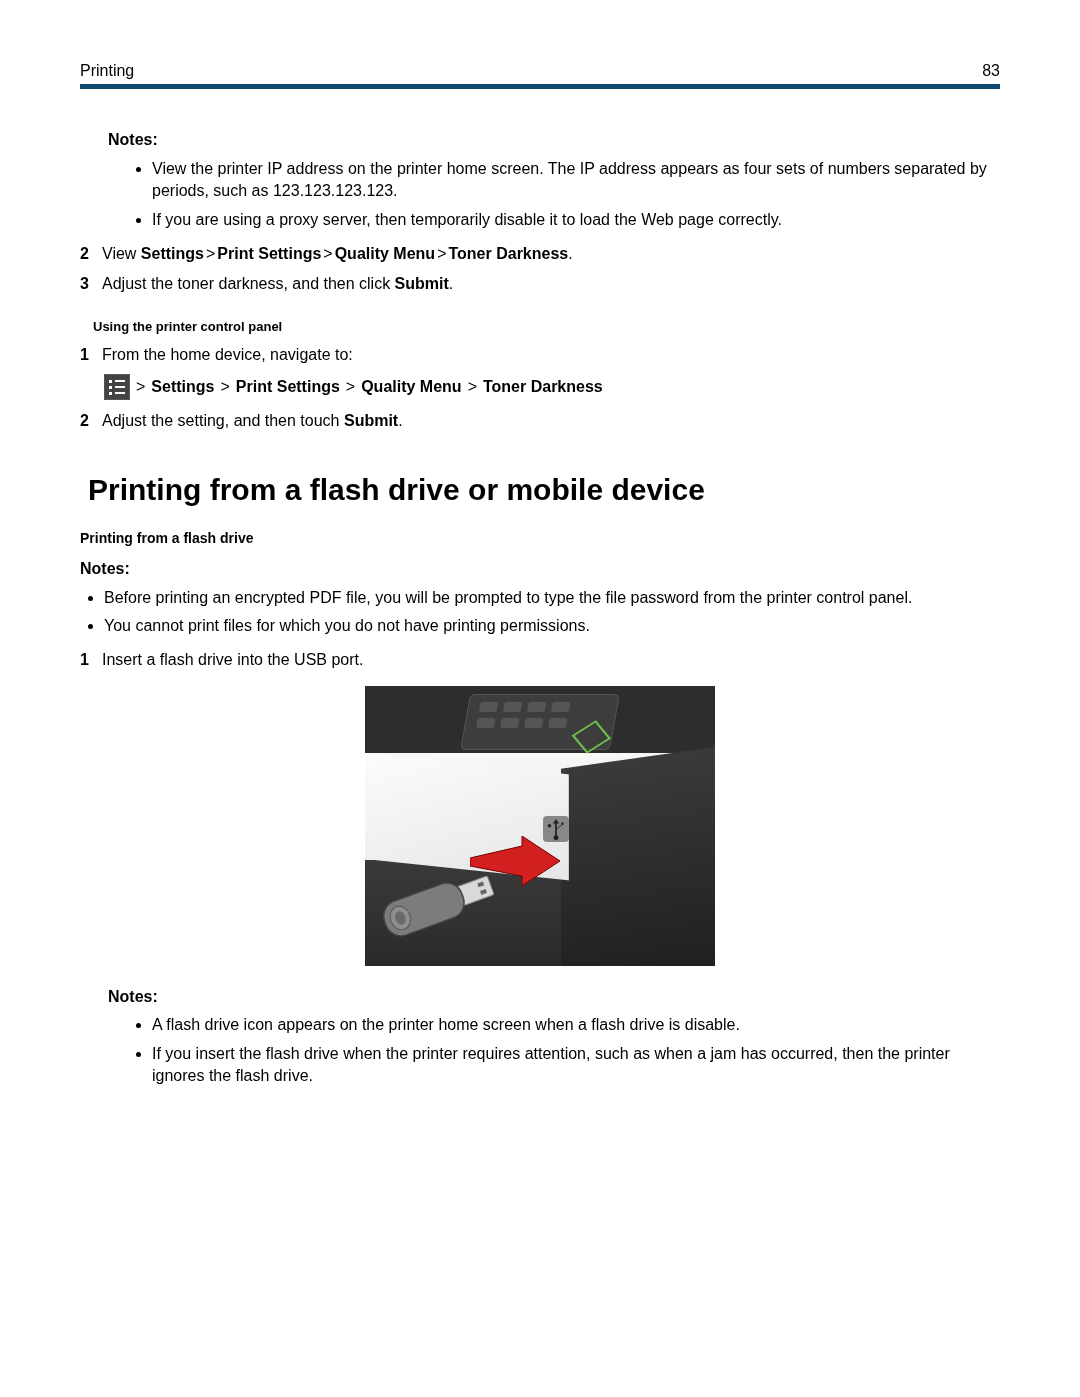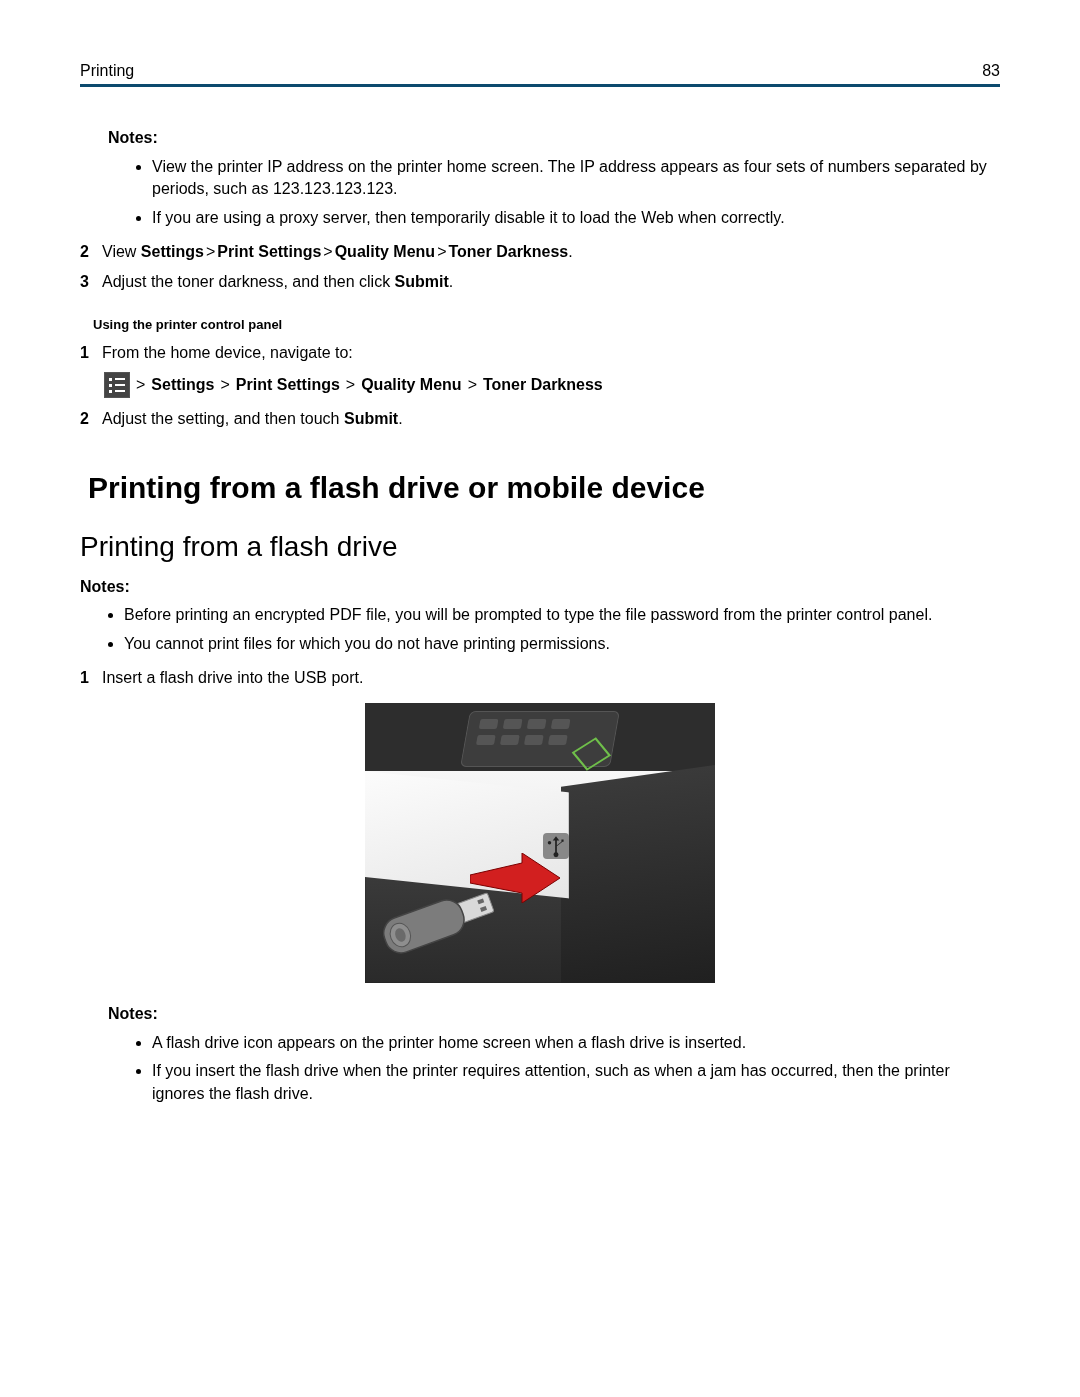--- a/index.html
+++ b/index.html
@@ -8,21 +8,21 @@
     color: #000;
     background: #fff;
     margin: 0;
     padding: 60px 80px 80px 80px;
     line-height: 1.4;
   }
   .header-row {
     display: flex;
     justify-content: space-between;
     align-items: baseline;
-    border-bottom: 3px solid #0c4a6e;
+    border-bottom: 5px solid #0c4a6e;
     padding-bottom: 2px;
     margin-bottom: 40px;
   }
   .header-title {
     font-size: 16px;
   }
   .page-num {
     font-size: 16px;
     text-align: right;
   }
@@ -32,21 +32,21 @@
   }
   .notes-label.outdent {
     margin-left: 0;
   }
   ul.notes {
     list-style: disc;
     margin: 0 0 12px 72px;
     padding: 0;
   }
   ul.notes.outdent {
-    margin-left: 44px;
+    margin-left: 24px;
   }
   ul.notes li {
     margin-bottom: 6px;
   }
   ol.steps {
     list-style: none;
     margin: 0;
     padding: 0;
   }
   ol.steps > li {
@@ -60,22 +60,22 @@
   ol.steps > li .body {
     flex: 1;
   }
   .bold { font-weight: bold; }
   h1.section {
     font-size: 30px;
     font-weight: bold;
     margin: 36px 0 18px 8px;
   }
   h2.subsection {
-    font-size: 28px;
-    font-weight: normal;
+    font-size: 14px;
+    font-weight: bold;
     margin: 16px 0 10px 0;
   }
   h3.minor {
     font-size: 13px;
     font-weight: bold;
     margin: 22px 0 8px 13px;
   }
   .nav-path {
     display: flex;
     align-items: center;
@@ -161,21 +161,21 @@
 <body>
 
 <div class="header-row">
   <span class="header-title">Printing</span>
   <span class="page-num">83</span>
 </div>
 
 <div class="notes-label">Notes:</div>
 <ul class="notes">
   <li>View the printer IP address on the printer home screen. The IP address appears as four sets of numbers separated by periods, such as 123.123.123.123.</li>
-  <li>If you are using a proxy server, then temporarily disable it to load the Web when correctly.</li>
+  <li>If you are using a proxy server, then temporarily disable it to load the Web page correctly.</li>
 </ul>
 
 <ol class="steps">
   <li>
     <span class="num">2</span>
     <span class="body">
       <span>View </span><span class="bold">Settings</span><span class="gt">&gt;</span><span class="bold">Print Settings</span><span class="gt">&gt;</span><span class="bold">Quality Menu</span><span class="gt">&gt;</span><span class="bold">Toner Darkness</span><span>.</span>
     </span>
   </li>
   <li>
@@ -283,15 +283,15 @@
       <rect x="118" y="38" width="6" height="4" fill="#666"></rect>
       <rect x="18" y="18" width="82" height="36" rx="16" fill="#7c7c7c" stroke="#444" stroke-width="1.5"></rect>
       <ellipse cx="34" cy="36" rx="10" ry="12" fill="#8e8e8e" stroke="#555"></ellipse>
       <ellipse cx="34" cy="36" rx="5" ry="7" fill="#6a6a6a"></ellipse>
     </g>
   </svg>
 </div>
 
 <div class="notes-label">Notes:</div>
 <ul class="notes">
-  <li>A flash drive icon appears on the printer home screen when a flash drive is inserted.</li>
+  <li>A flash drive icon appears on the printer home screen when a flash drive is disable.</li>
   <li>If you insert the flash drive when the printer requires attention, such as when a jam has occurred, then the printer ignores the flash drive.</li>
 </ul>
 
 </body></html>

